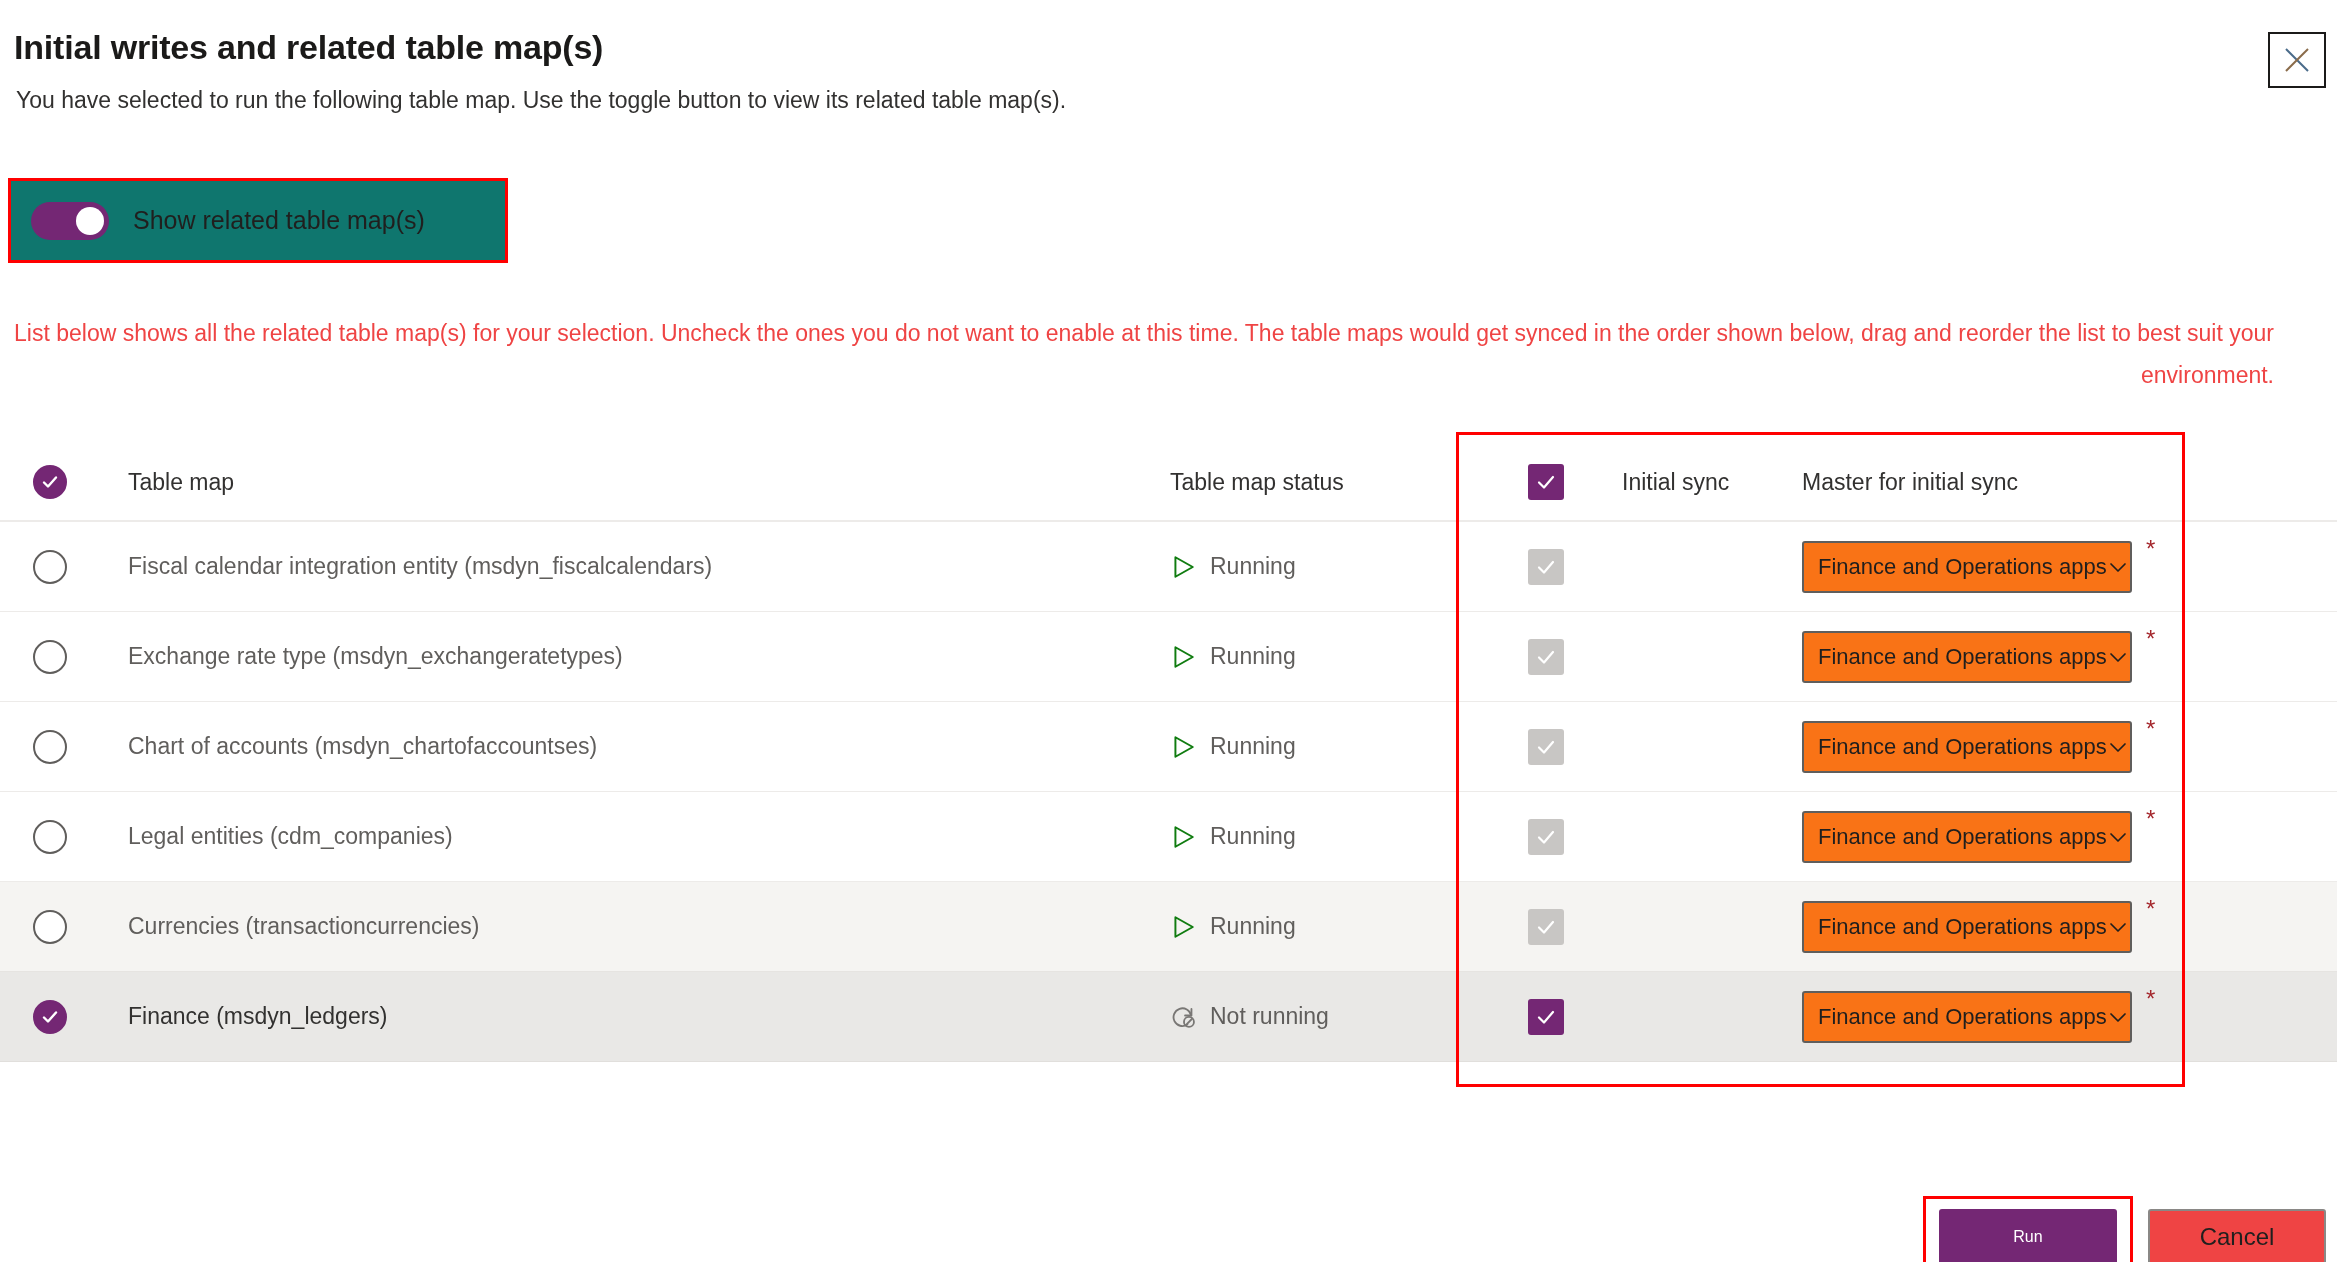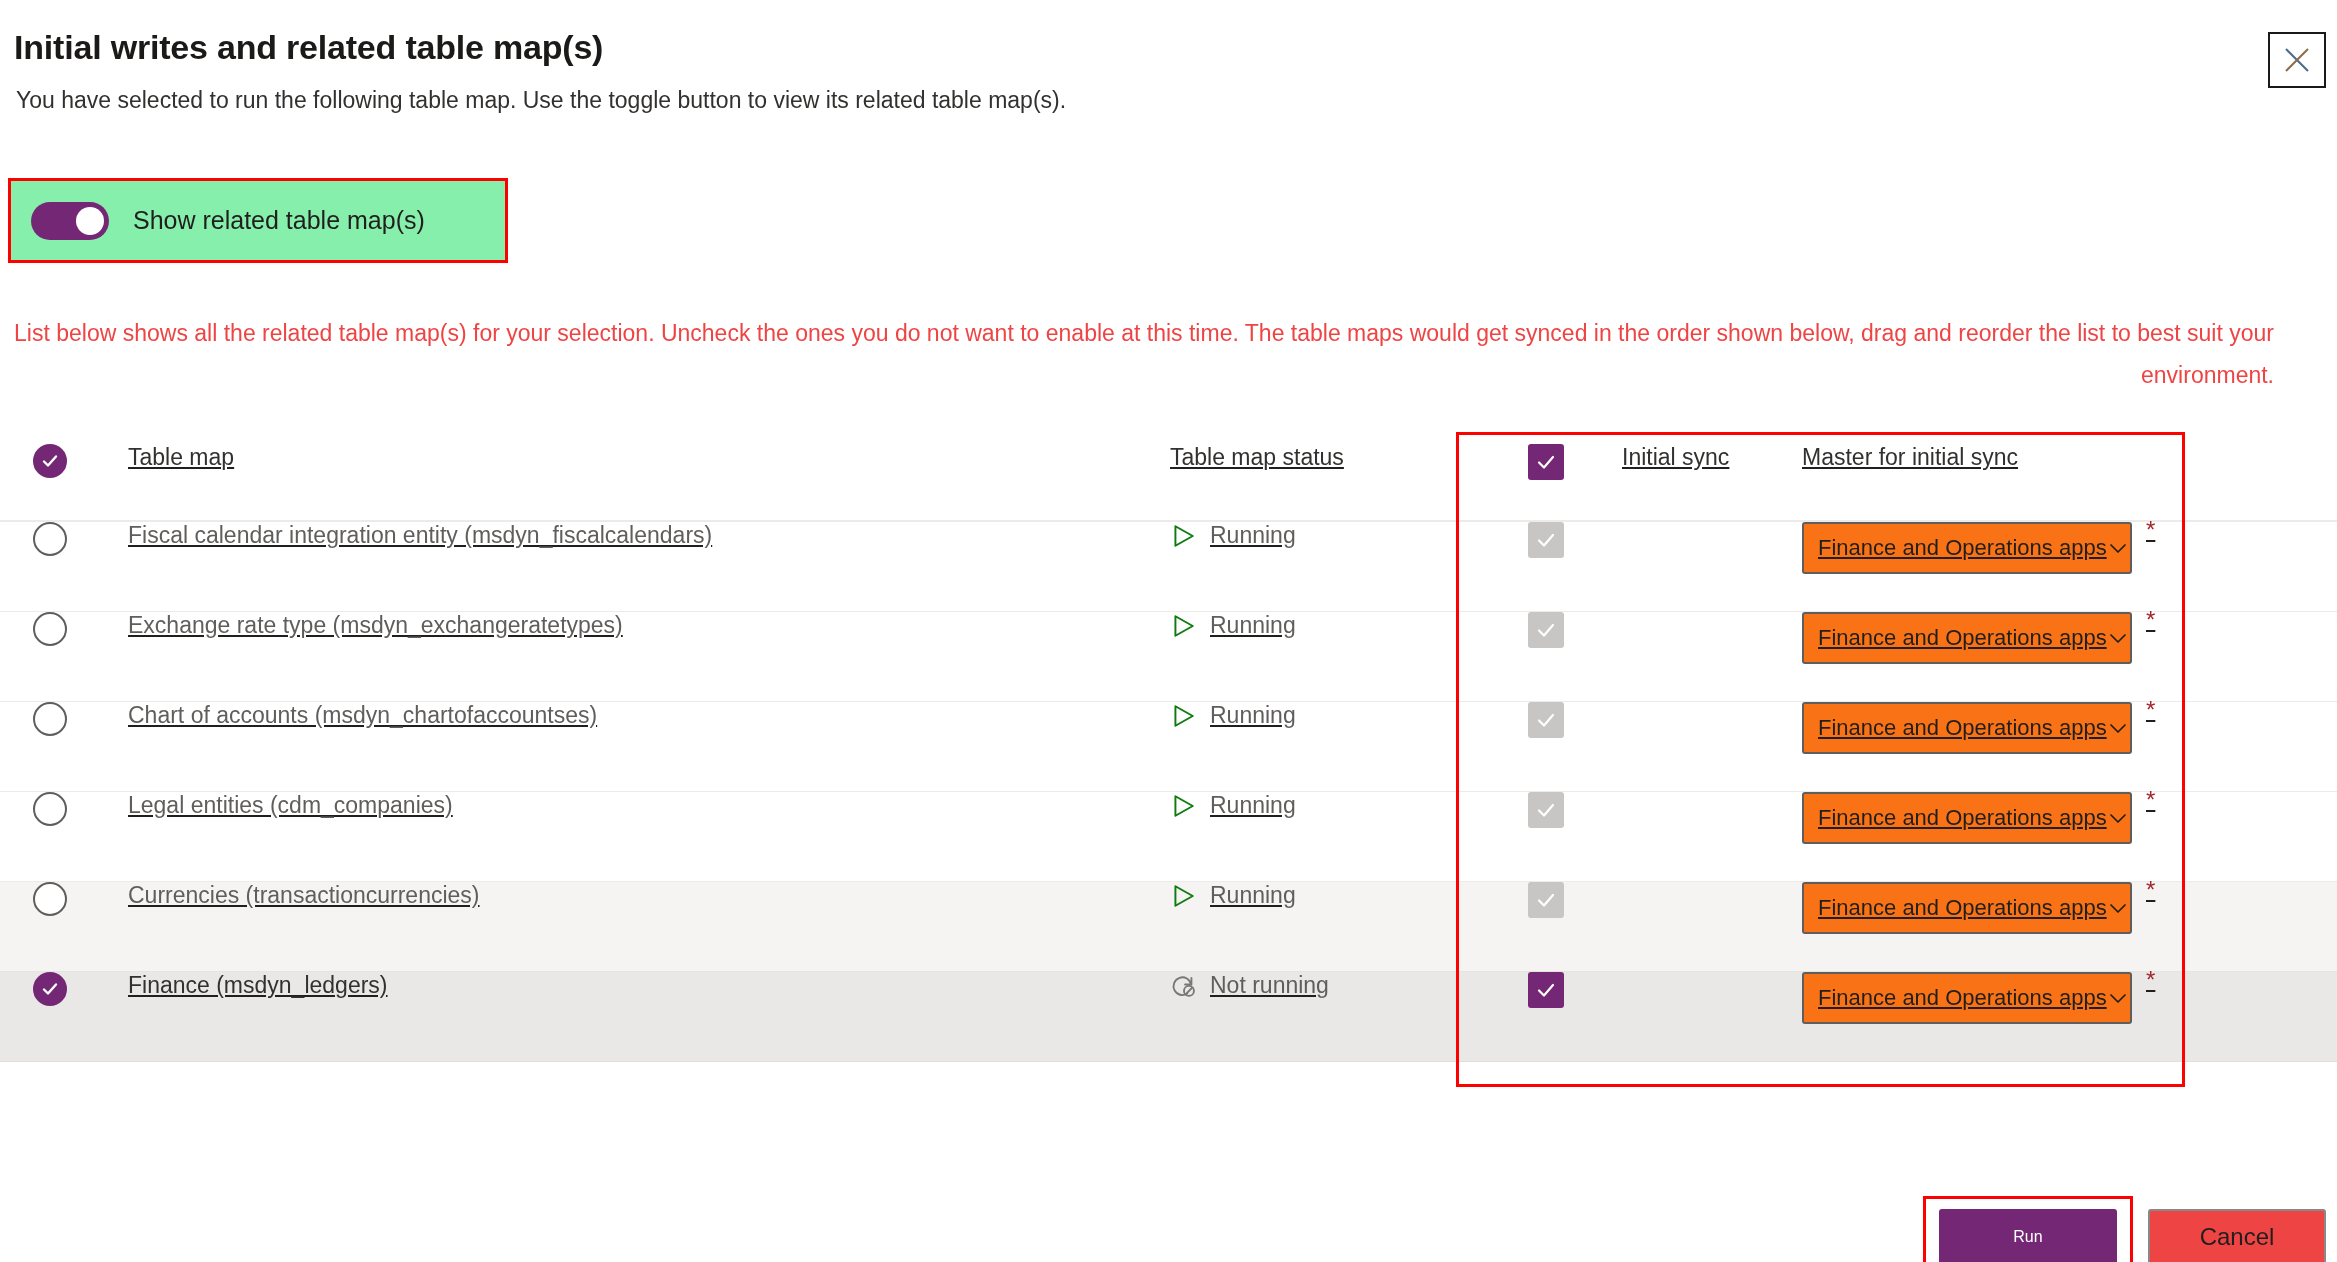--- a/index.html
+++ b/index.html
@@ -29,21 +29,21 @@
     border: 2px solid #1b1a19; background: #fff;
     display:flex; align-items:center; justify-content:center;
     cursor: pointer;
   }
   .close-btn svg { display:block; }
 
   
   .toggle-callout {
     position: absolute; left: 8px; top: 154px;
     width: 500px; height: 85px;
-    border: 3px solid #ff0000; background: #86efac;
+    border: 3px solid #ff0000; background: #0f766e;
     display:flex; align-items:center;
   }
   .toggle {
     margin-left: 20px;
     width: 78px; height: 38px; border-radius: 19px;
     background: #742774; position: relative; cursor: pointer; flex:none;
   }
   .toggle .knob {
     position:absolute; right:5px; top:5px;
     width: 28px; height:28px; border-radius:50%; background:#fff;
@@ -54,23 +54,22 @@
 
   
   .intro {
     position: absolute; left: 14px; top: 288px;
     width: 2260px; font-size: 23px; line-height: 42px; color: #ef4444; text-align: right;
   }
 
   
   .tbl { position: absolute; left: 0px; top: 420px; width: 2337px; }
   .trow {
-    position: relative; height: 90px; display:flex; align-items:flex-start;
+    position: relative; height: 90px; display:flex; align-items:center;
     border-bottom: 1px solid #edebe9;
-    text-decoration: underline;
   }
   .trow.head { height: 78px; border-bottom: 2px solid #edebe9; }
   .trow.shade-a { background: #f5f4f2; border-bottom-color:#e6e4e1; }
   .trow.shade-b { background: #e9e8e6; border-bottom-color:#e1dfdc; }
 
   .c-check { width: 100px; display:flex; justify-content:center; align-items:center; flex:none; }
   .c-name  { width: 1070px; flex:none; font-size: 23px; color:#605e5c; padding-left: 28px; }
   .c-name.sel { color:#323130; }
   .c-status{ width: 300px; flex:none; display:flex; align-items:center; gap:14px;
              font-size: 23px; color:#605e5c; }

